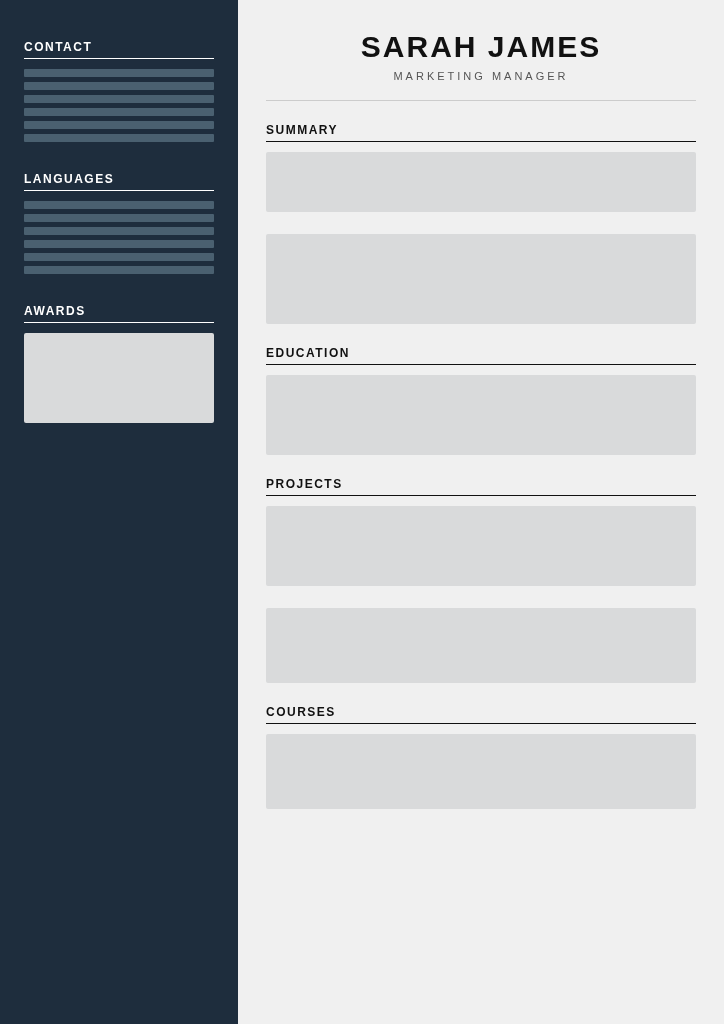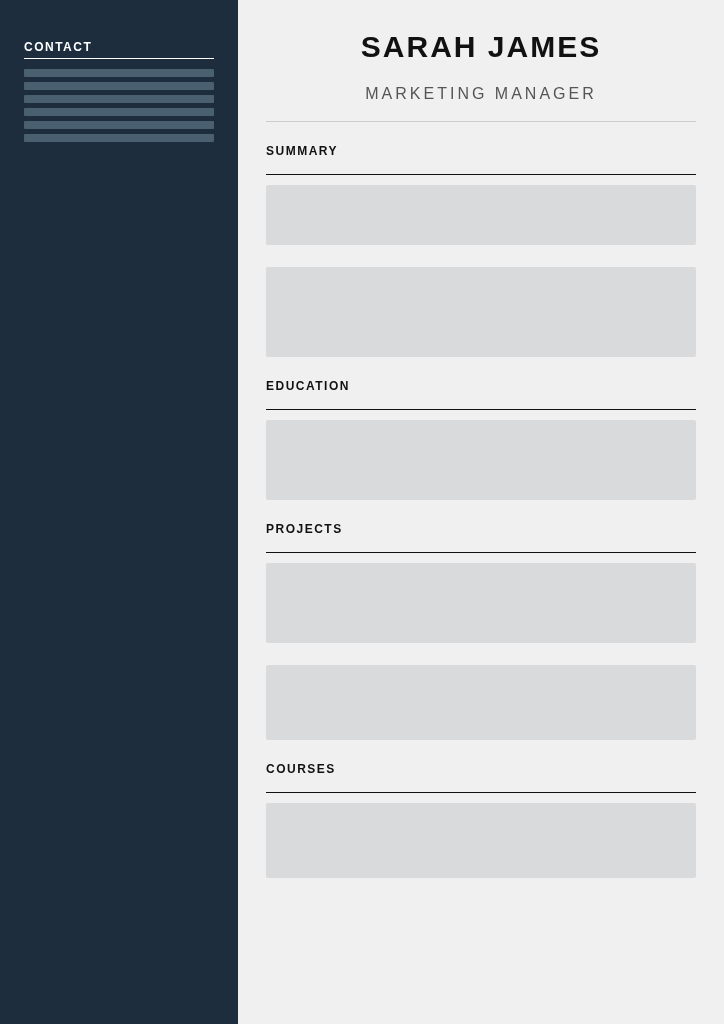--- a/index.html
+++ b/index.html
@@ -90,40 +90,40 @@
     .name-title {
       font-size: 30px;
       font-weight: 700;
       letter-spacing: 2px;
       color: #111111;
       text-transform: uppercase;
       font-family: 'Arial', sans-serif;
     }
 
     .job-title {
-      font-size: 16px;
+      font-size: 11px;
       letter-spacing: 3px;
       color: #555555;
       text-transform: uppercase;
-      margin-top: 21px;
+      margin-top: 6px;
       font-family: 'Arial', sans-serif;
     }
 
     .section {
       margin-top: 22px;
     }
 
     .section-title {
       font-size: 12px;
       font-weight: 700;
       letter-spacing: 1.5px;
       text-transform: uppercase;
       color: #111111;
       border-bottom: 1.5px solid #111111;
-      padding-bottom: 16px;
+      padding-bottom: 4px;
       margin-bottom: 10px;
     }
 
     .content-box {
       width: 100%;
       background: #d9dadb;
       border-radius: 2px;
     }
 
     .content-box-summary {
@@ -163,21 +163,36 @@
         <div class="sidebar-line"></div>
         <div class="sidebar-line"></div>
         <div class="sidebar-line"></div>
         <div class="sidebar-line"></div>
         <div class="sidebar-line"></div>
         <div class="sidebar-line"></div>
       </div>
     </div>
 
 
-
+    <div class="sidebar-section">
+      <div class="sidebar-section-title">LANGUAGES</div>
+      <div class="sidebar-lines">
+        <div class="sidebar-line"></div>
+        <div class="sidebar-line"></div>
+        <div class="sidebar-line"></div>
+        <div class="sidebar-line"></div>
+        <div class="sidebar-line"></div>
+        <div class="sidebar-line"></div>
+      </div>
+    </div>
+
+    <div class="sidebar-section">
+      <div class="sidebar-section-title">AWARDS</div>
+      <div class="sidebar-placeholder-box"></div>
+    </div>
 
 
   </div>
 
   <div class="main-content">
 
     <div class="header-section">
       <div class="name-title">SARAH JAMES</div>
       <div class="job-title">MARKETING MANAGER</div>
     </div>

